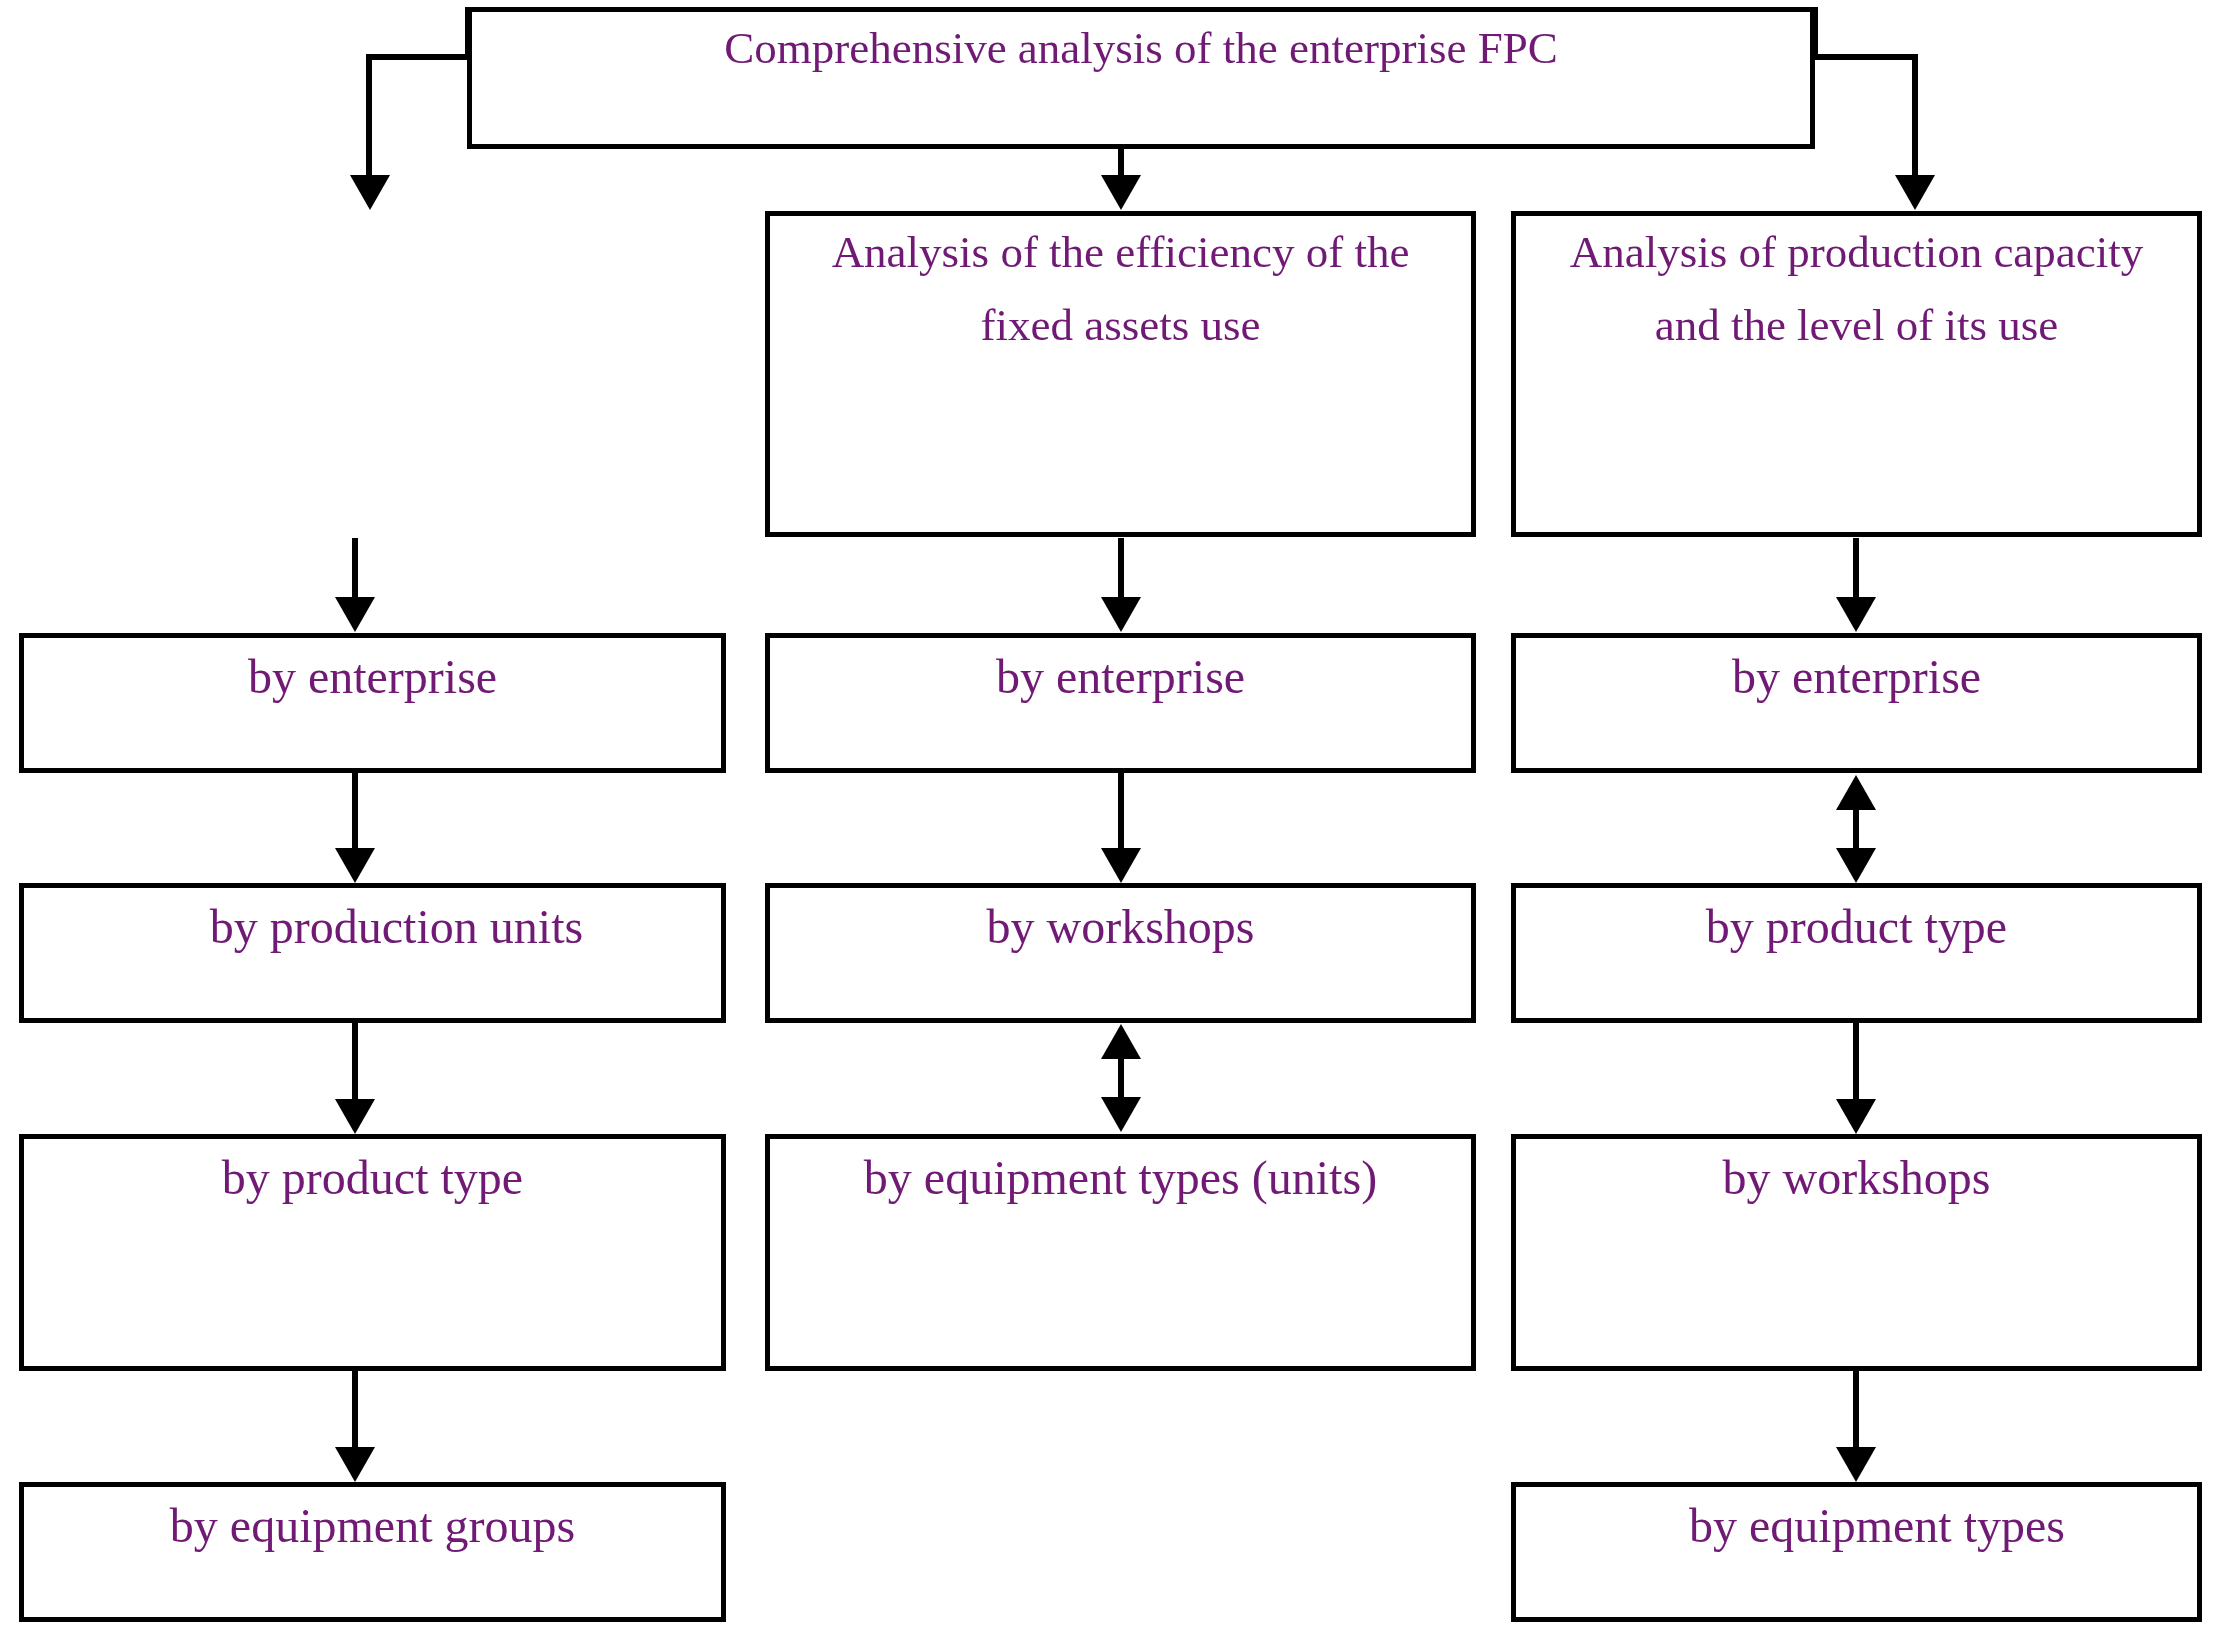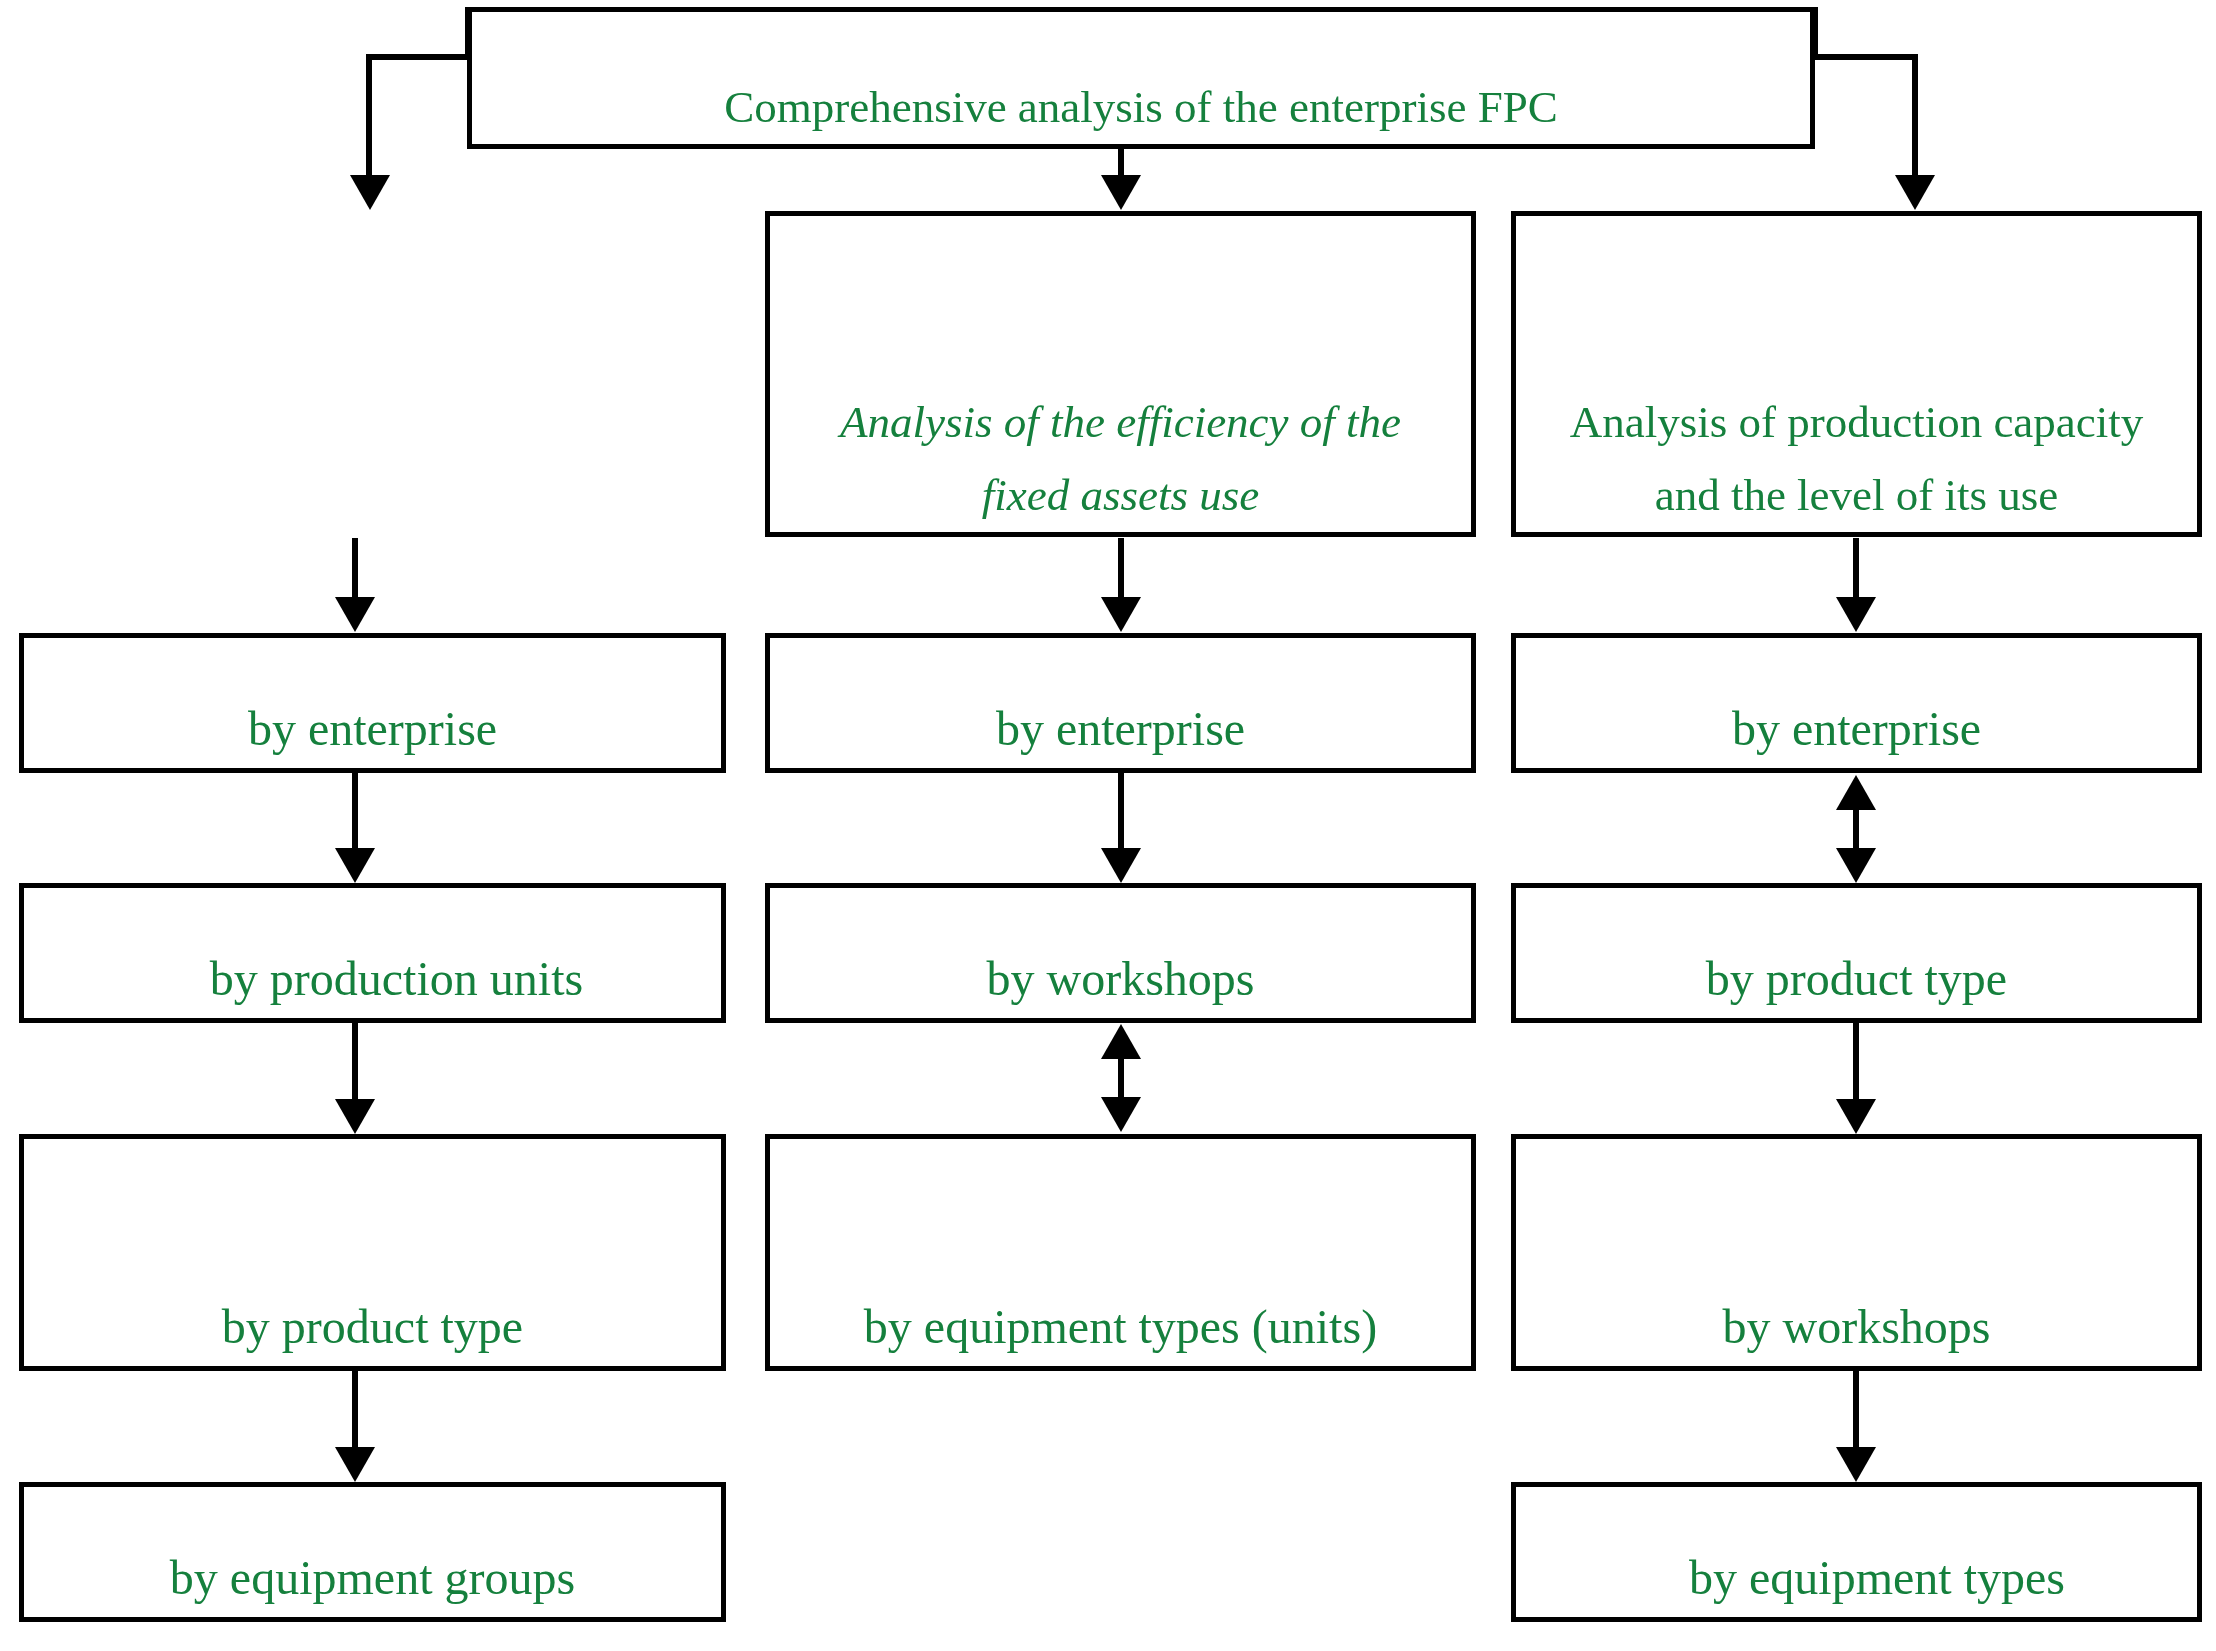--- a/index.html
+++ b/index.html
@@ -5,25 +5,25 @@
   html,body{margin:0;padding:0;background:#ffffff;}
   body{font-family:"Liberation Serif","DejaVu Serif",serif;color:#000;}
   #stage{position:relative;width:2216px;height:1651px;background:#fff;overflow:hidden;}
 
   .box{
     position:absolute;
     border:5.4px solid #000;
     background:#fff;
     box-sizing:border-box;
     display:flex;
-    align-items:flex-end;
+    align-items:flex-start;
     justify-content:center;
     text-align:center;
     line-height:1.62;
-    color:#15803d;
+    color:#701a75;
   }
   .box .txt{display:block;width:94%;}
 
   .title-box{font-size:45px;}
   .head-box{font-size:45px;}
   .leaf-box{font-size:48px;}
 
   
   .ln{position:absolute;background:#000;}
   .vln{width:6.1px;}
@@ -82,21 +82,21 @@
     <span class="txt">by product type</span>
   </div>
 
   <div class="ln vln" style="left:352px;top:1371px;height:83px;"></div>
   <div class="arrowhead arrow-down" style="left:335px;top:1447px;"></div>
 
   <div class="box leaf-box" style="left:19px;top:1482px;width:707px;height:140px;">
     <span class="txt">by equipment groups</span>
   </div>
 
-  <div class="box head-box" style="left:765px;top:211px;width:711px;height:326px;font-style:italic;">
+  <div class="box head-box" style="left:765px;top:211px;width:711px;height:326px;">
     <span class="txt">Analysis of the efficiency of the fixed assets use</span>
   </div>
 
   <div class="ln vln" style="left:1118px;top:538px;height:66px;"></div>
   <div class="arrowhead arrow-down" style="left:1101px;top:597px;"></div>
 
   <div class="box leaf-box" style="left:765px;top:633px;width:711px;height:140px;">
     <span class="txt">by enterprise</span>
   </div>
 

